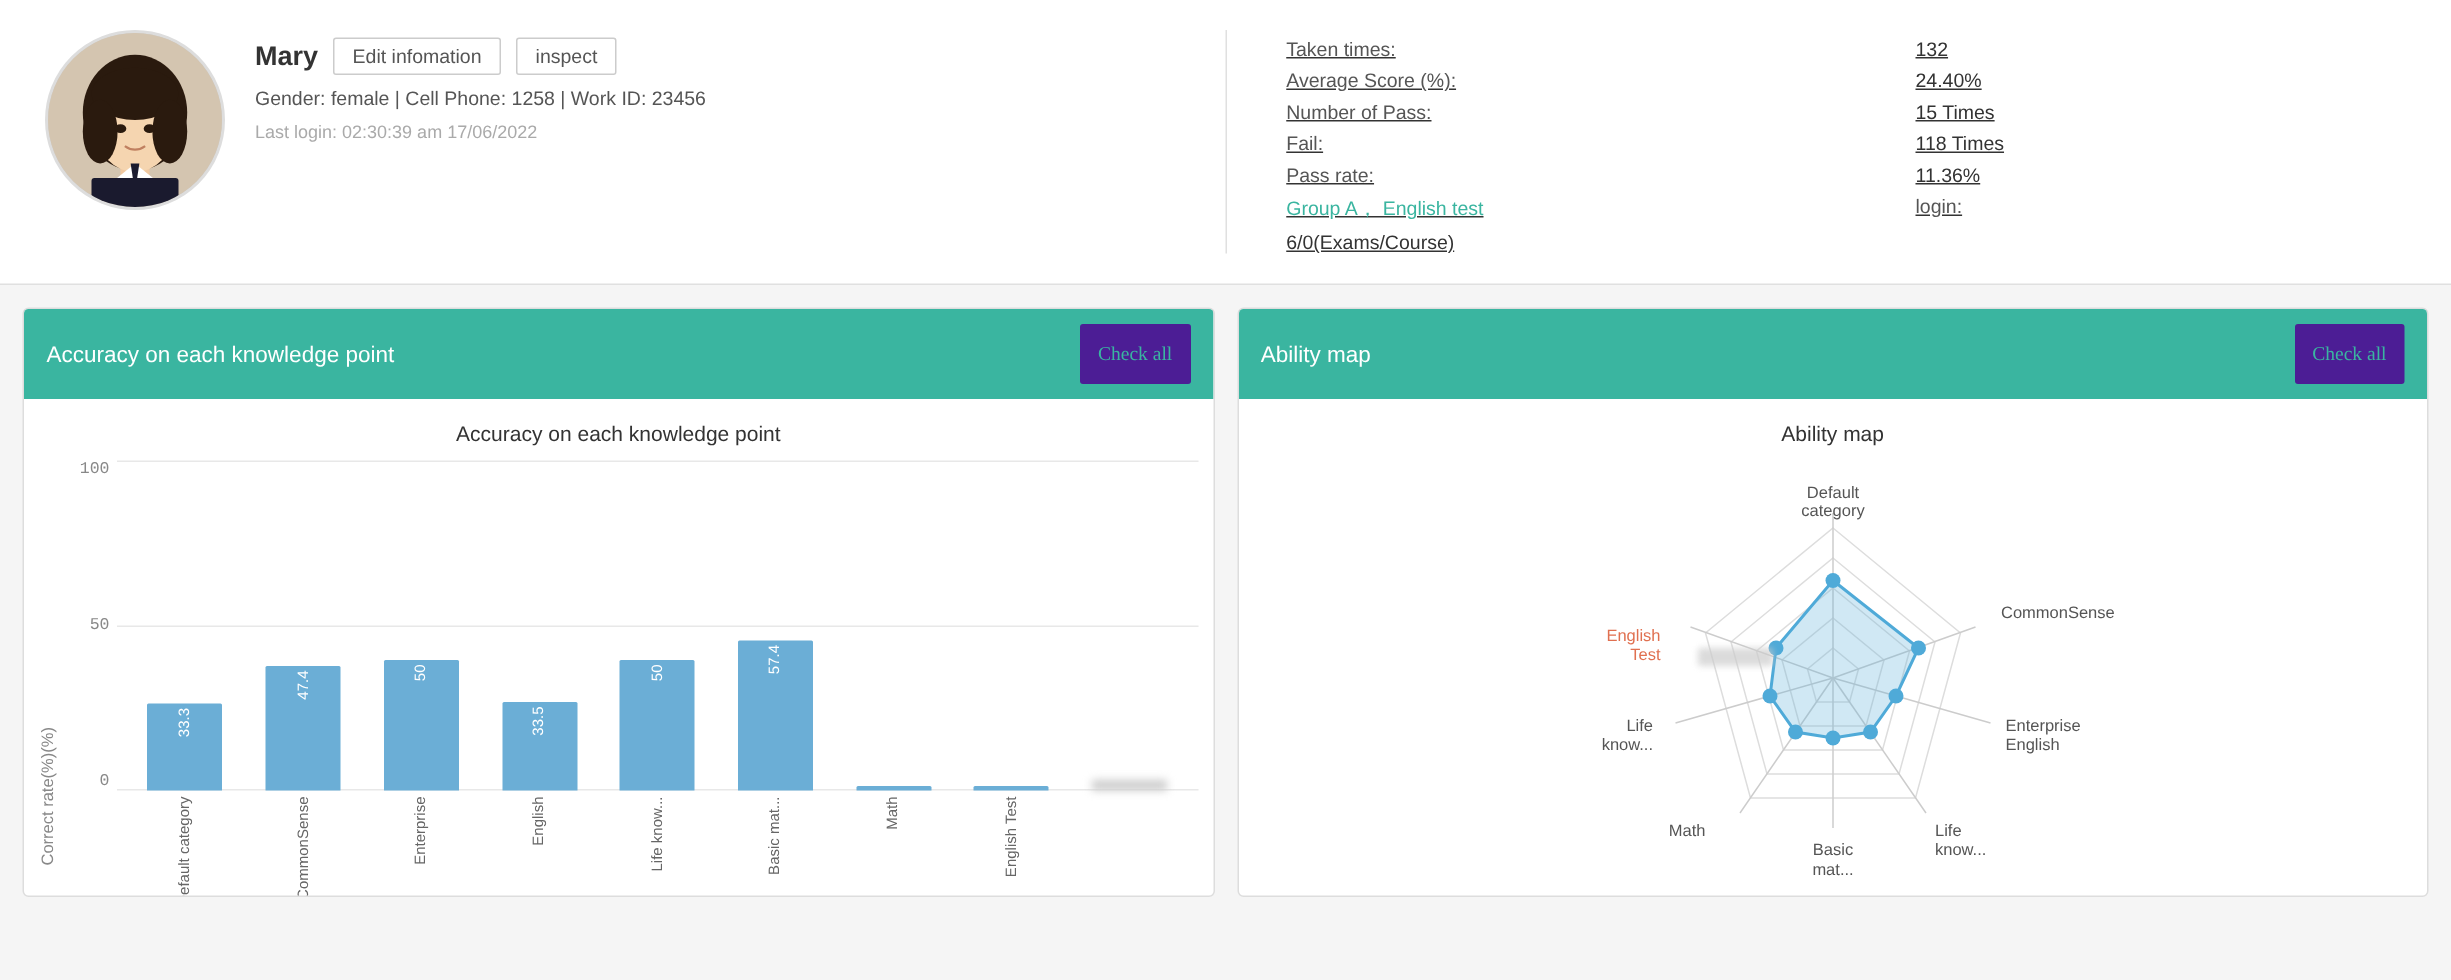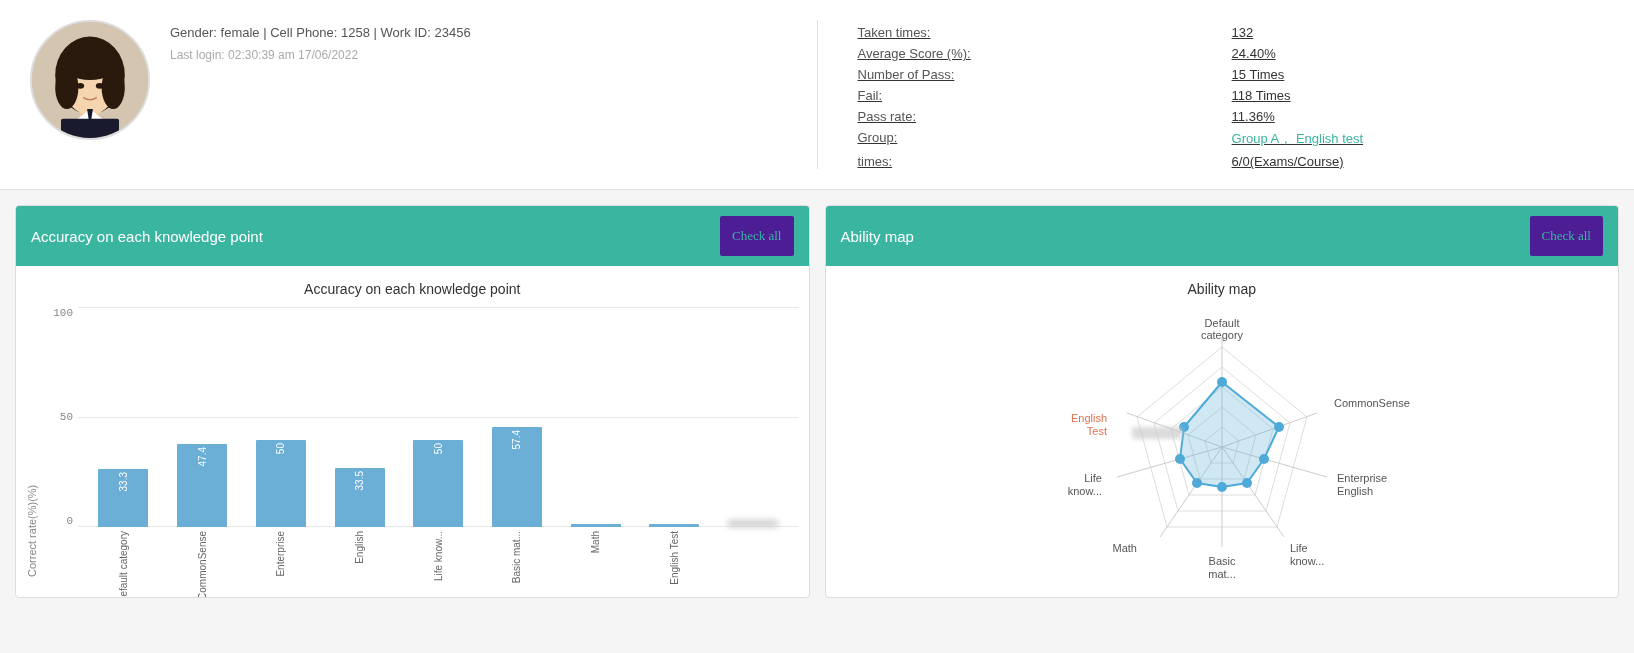--- a/index.html
+++ b/index.html
@@ -218,21 +218,21 @@
       transform: rotate(180deg);
       font-size: 10px;
       color: #666;
       white-space: nowrap;
     }
 
     
     .radar-container {
       display: flex;
       justify-content: center;
-      align-items: flex-start;
+      align-items: center;
       height: 280px;
     }
     .radar-svg {
       overflow: visible;
     }
   </style>
 </head>
 <body>
 
 <div class="top-panel">
@@ -259,20 +259,25 @@
         <path d="M53 78 Q60 83 67 78" stroke="#c08060" stroke-width="1.5" fill="none"></path>
 
         <path d="M44 103 L60 90 L76 103" fill="#fff"></path>
 
         <path d="M57 90 L60 110 L63 90" fill="#1a1a2e"></path>
 
         <rect x="30" y="100" width="60" height="20" fill="#1a1a2e" rx="2"></rect>
       </svg>
     </div>
     <div class="user-info">
+      <div class="user-name-row">
+        <span class="user-name">Mary</span>
+        <button class="btn-outline">Edit infomation</button>
+        <button class="btn-outline">inspect</button>
+      </div>
       <div class="user-meta">Gender:  female  |  Cell Phone:  1258  |  Work ID:  23456</div>
       <div class="user-lastlogin">Last login:  02:30:39 am 17/06/2022</div>
     </div>
   </div>
 
   <div class="stats-panel">
     <span class="stat-label">Taken times:</span>
     <span class="stat-value">132</span>
 
     <span class="stat-label">Average Score (%):</span>
@@ -280,24 +285,23 @@
 
     <span class="stat-label">Number of Pass:</span>
     <span class="stat-value">15 Times</span>
 
     <span class="stat-label">Fail:</span>
     <span class="stat-value">118 Times</span>
 
     <span class="stat-label">Pass rate:</span>
     <span class="stat-value">11.36%</span>
 
-    <span class="stat-label">Group:</span>
     <span class="stat-value highlight">Group A，  English test</span>
 
-    <span class="stat-label">times:</span>
+    <span class="stat-label">login:</span>
     <span class="stat-value">6/0(Exams/Course)</span>
   </div>
 </div>
 
 <div class="bottom-panels">
 
   <div class="chart-card">
     <div class="card-header">
       <span class="card-header-title">Accuracy on each knowledge point</span>
       <button class="check-all-btn">Check all</button>

